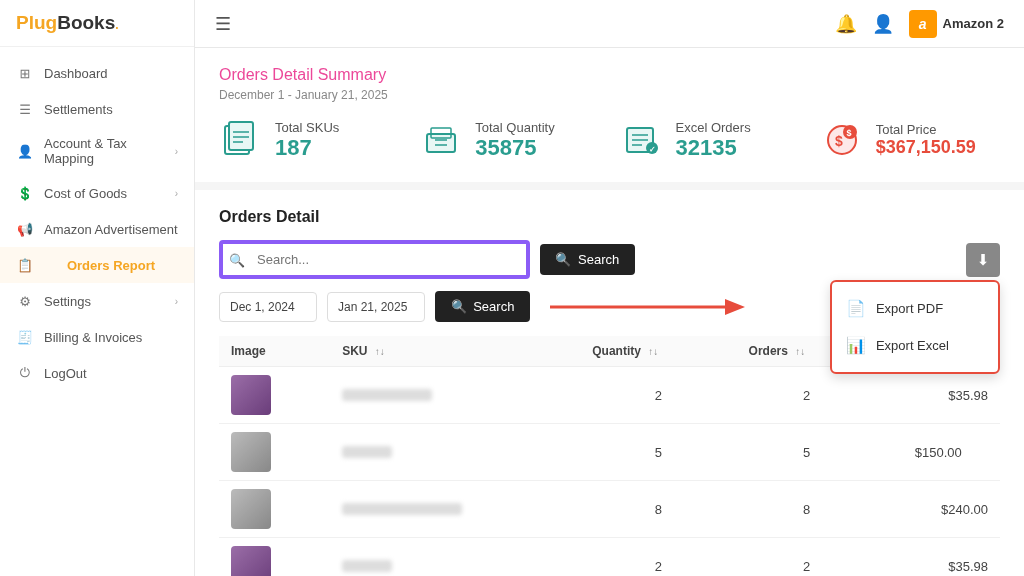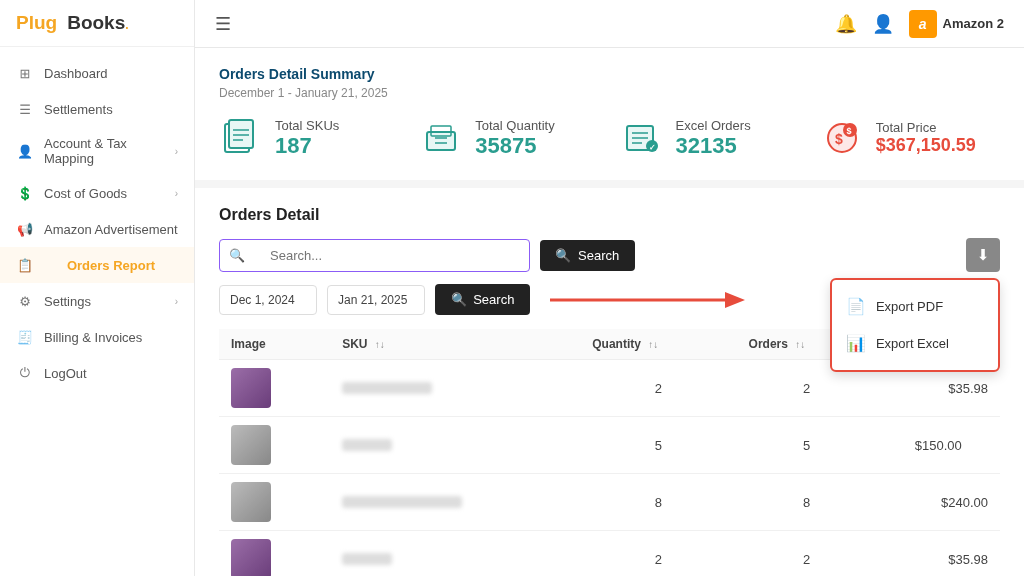--- a/index.html
+++ b/index.html
@@ -24,38 +24,38 @@
     .top-bar-right { display: flex; align-items: center; gap: 14px; }
     .top-bar-icon { font-size: 18px; color: #555; cursor: pointer; }
     .amazon-badge { display: flex; align-items: center; gap: 6px; font-size: 13px; font-weight: 600; color: #333; }
     .amazon-logo { width: 28px; height: 28px; background: #ff9900; border-radius: 4px; display: flex; align-items: center; justify-content: center; color: #fff; font-weight: 800; font-size: 14px; }
 
     
     .content { flex: 1; overflow-y: auto; padding: 0; background: #f5f5f5; }
 
     
     .summary-section { background: #fff; padding: 18px 24px 20px; margin-bottom: 8px; }
-    .summary-title { font-size: 14px; font-weight: 700; color: #0c4a6e; margin-bottom: 4px; }
+    .summary-title { font-size: 16px; font-weight: 400; color: #ec4899; margin-bottom: 4px; }
     .summary-date { font-size: 12px; color: #888; margin-bottom: 16px; }
     .summary-cards { display: flex; gap: 20px; }
     .summary-card { display: flex; align-items: center; gap: 12px; flex: 1; }
     .card-icon { width: 44px; height: 44px; display: flex; align-items: center; justify-content: center; }
     .card-icon svg { width: 40px; height: 40px; }
     .card-text {}
     .card-label { font-size: 13px; color: #555; font-weight: 500; }
     .card-value { font-size: 22px; font-weight: 700; color: #222; }
     .card-value.price { color: #e74c3c; font-size: 18px; }
 
     
     .orders-section { background: #fff; padding: 18px 24px; margin-bottom: 8px; position: relative; }
     .orders-title { font-size: 16px; font-weight: 700; color: #222; margin-bottom: 14px; }
 
     .search-bar-row { display: flex; align-items: center; gap: 10px; margin-bottom: 12px; }
     .search-input-wrap { flex: 1; position: relative; max-width: 420px; }
-    .search-input-wrap input { width: 100%; padding: 8px 12px 8px 50px; border: 1px solid #8b5cf6; border-radius: 4px; font-size: 13px; outline: none; }
+    .search-input-wrap input { width: 100%; padding: 8px 12px 8px 34px; border: 4px solid #8b5cf6; border-radius: 4px; font-size: 13px; outline: none; }
     .search-input-icon { position: absolute; left: 10px; top: 50%; transform: translateY(-50%); color: #aaa; font-size: 13px; }
     .btn-search { background: #222; color: #fff; border: none; padding: 8px 16px; border-radius: 4px; cursor: pointer; font-size: 13px; display: flex; align-items: center; gap: 6px; }
     .btn-download { background: #888; color: #fff; border: none; width: 34px; height: 34px; border-radius: 4px; cursor: pointer; display: flex; align-items: center; justify-content: center; margin-left: auto; font-size: 16px; position: relative; }
 
     .date-row { display: flex; align-items: center; gap: 10px; margin-bottom: 14px; }
     .date-input { padding: 7px 10px; border: 1px solid #ddd; border-radius: 4px; font-size: 12px; color: #444; width: 98px; }
     .red-arrow { display: flex; align-items: center; margin-left: 10px; }
     .red-arrow svg { width: 200px; height: 28px; }
 
     
@@ -73,21 +73,21 @@
     .sku-blur.short { width: 50px; }
     .sku-blur.medium { width: 120px; }
 
     .teal { color: #2a9d8f; }
   </style>
 </head>
 <body>
 
 <nav class="sidebar">
   <div class="sidebar-logo">
-    <span style="color:#f5a623;font-weight:700;font-size:19px;">Plug</span><span style="color:#333;font-weight:800;font-size:19px;padding-left:10px;">Books</span><span style="color:#f5a623;font-size:12px;">.</span>
+    <span style="color:#f5a623;font-weight:700;font-size:19px;">Plug</span><span style="color:#333;font-weight:800;font-size:19px;">Books</span><span style="color:#f5a623;font-size:12px;">.</span>
   </div>
   <nav class="sidebar-nav">
     <div class="nav-item">
       <span class="nav-icon">⊞</span>
       <span class="nav-label">Dashboard</span>
     </div>
     <div class="nav-item">
       <span class="nav-icon">☰</span>
       <span class="nav-label">Settlements</span>
     </div>

